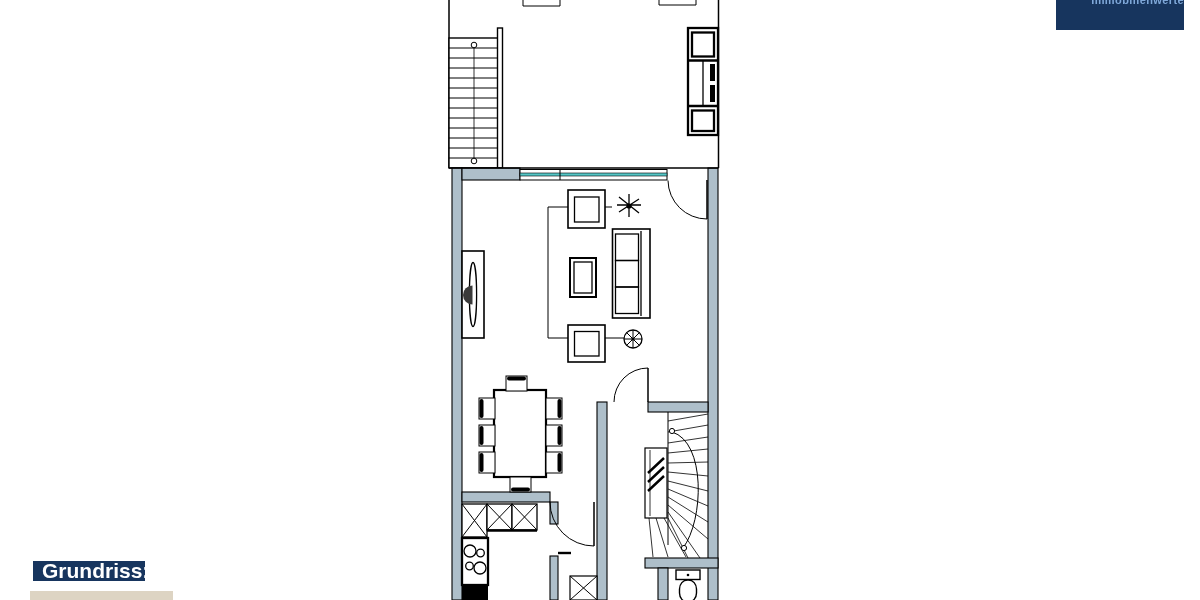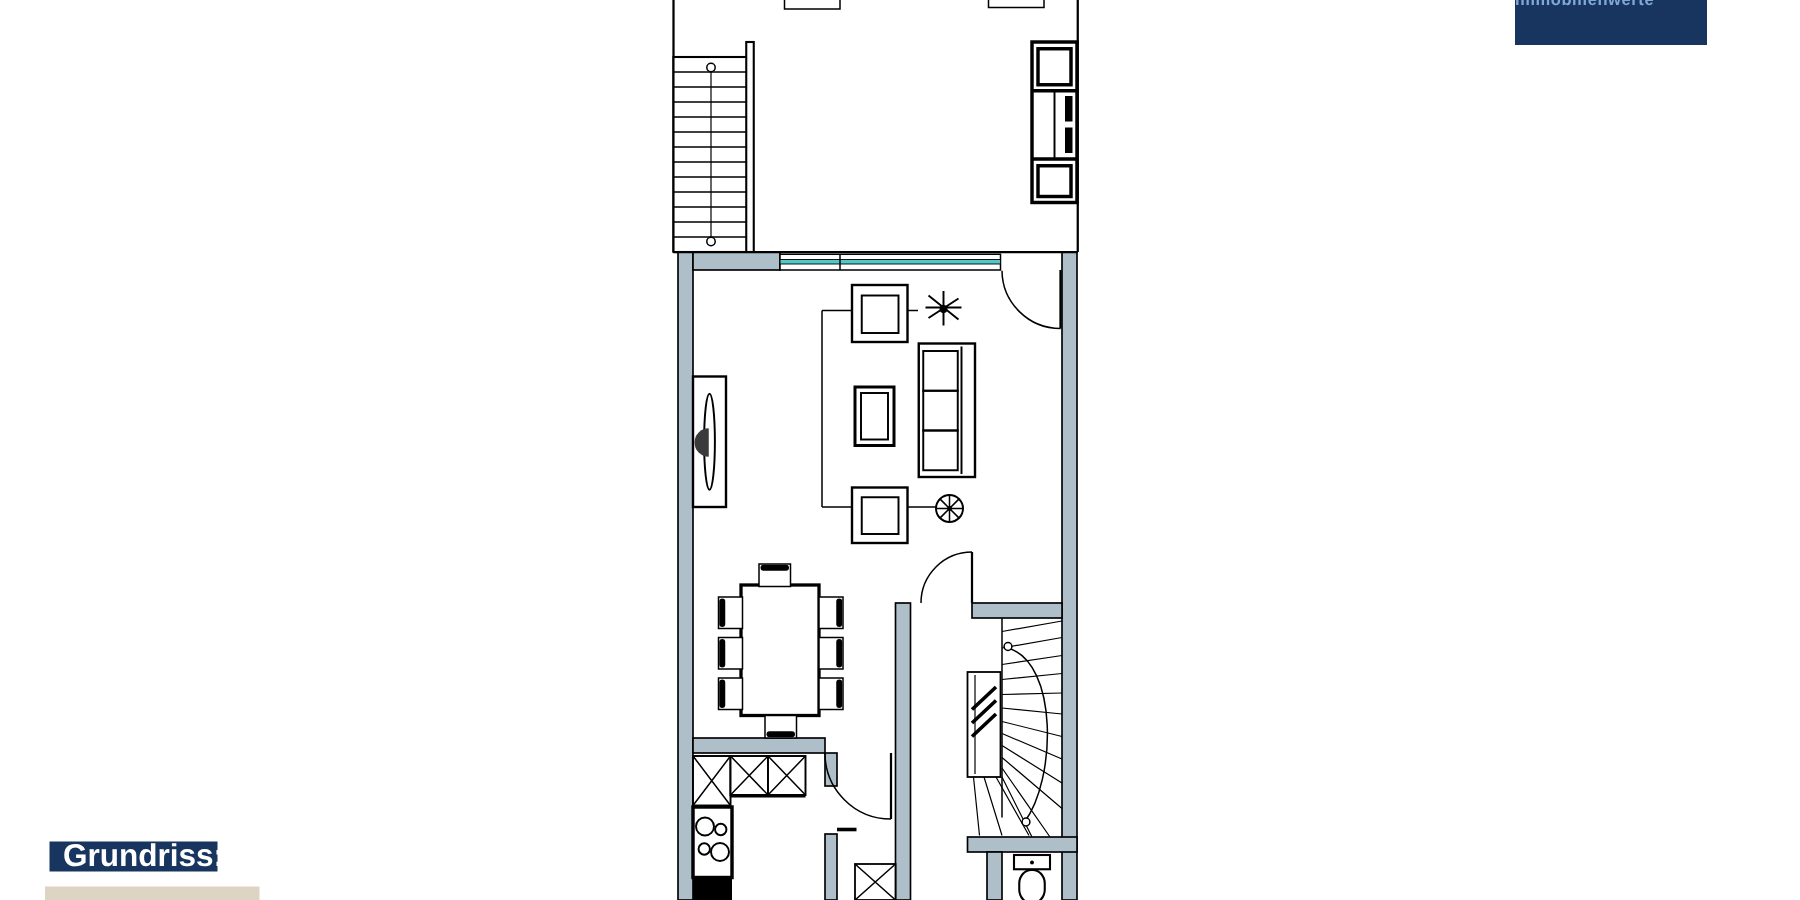--- a/index.html
+++ b/index.html
@@ -3,23 +3,23 @@
 <meta charset="utf-8">
 <style>
   html,body{margin:0;padding:0;background:#fff;}
   .canvas{
     position:relative;width:1200px;height:600px;overflow:hidden;
     background:var(--paper,#fff);
     font-family:"Liberation Sans",sans-serif;
   }
   
   .logo-box{
-    position:absolute;left:1010px;top:0;width:128px;height:30px;
+    position:absolute;left:1056px;top:0;width:128px;height:30px;
     background:var(--navy,#17355e);
-    display:flex;justify-content:flex-start;align-items:flex-start;overflow:hidden;
+    display:flex;justify-content:flex-end;align-items:flex-start;overflow:hidden;
   }
   .logo-box span{
     display:block;margin-top:-6px;
     font-size:11px;font-weight:bold;letter-spacing:.4px;
     color:var(--logo-text,#7fa8d9);white-space:nowrap;
   }
   
   .caption-box{
     position:absolute;left:33px;top:561px;width:112px;height:20px;
     background:var(--navy,#17355e);

